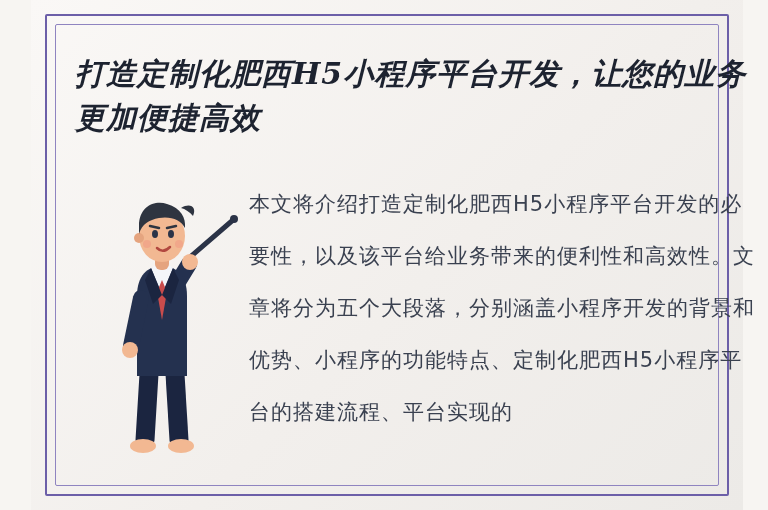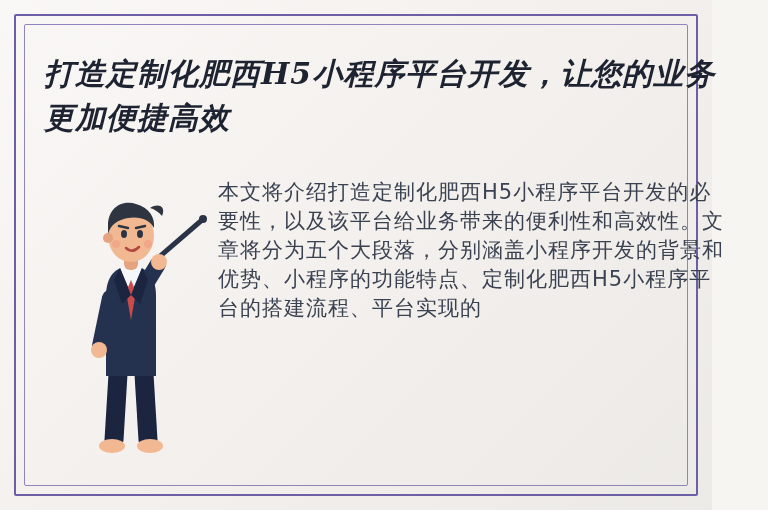--- a/index.html
+++ b/index.html
@@ -13,20 +13,21 @@
     font-family: "Liberation Sans", sans-serif;
     overflow: hidden;
   }
   .poster {
     position: relative;
     width: 712px;
     height: 510px;
     background: linear-gradient(135deg, #faf8f6 0%, #f2efec 55%, #eceae7 100%);
     box-sizing: border-box;
     padding: 18px;
+    margin-left: 31px;
   }
   .frame-outer {
     position: absolute;
     left: 14px;
     top: 14px;
     right: 14px;
     bottom: 14px;
     border: 2px solid #6c5fa8;
     border-radius: 2px;
     box-sizing: border-box;
@@ -55,21 +56,21 @@
     letter-spacing: 1px;
     white-space: pre-wrap;
   }
   .body-text {
     position: absolute;
     left: 218px;
     top: 178px;
     width: 512px;
     font-family: "DejaVu Sans", sans-serif;
     font-size: 21px;
-    line-height: 29px;
+    line-height: 52px;
     color: #3a4150;
     letter-spacing: 1px;
     white-space: pre-wrap;
   }
   
   .illus {
     position: absolute;
     left: 62px;
     top: 168px;
     width: 160px;

